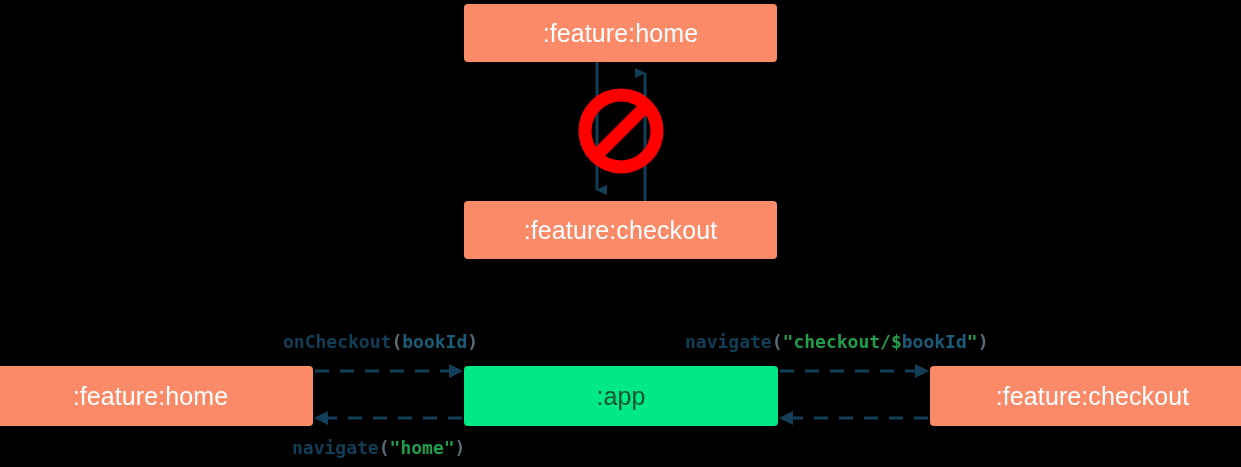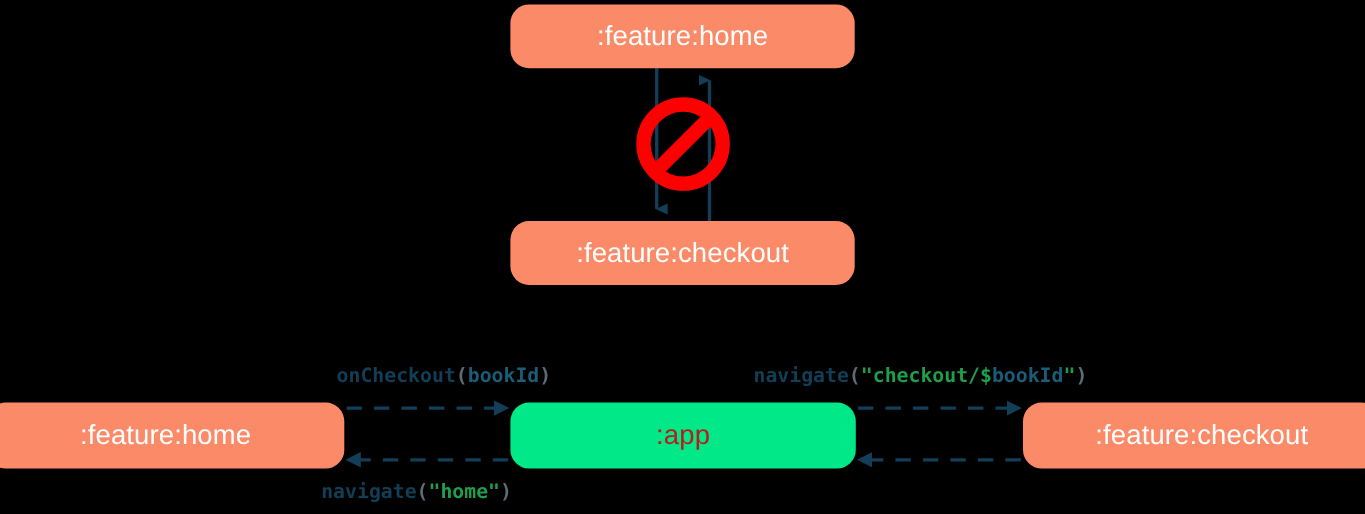--- a/index.html
+++ b/index.html
@@ -15,36 +15,36 @@
     width: 1241px;
     height: 467px;
     background: #000000;
     overflow: hidden;
   }
 
   
   .node {
     position: absolute;
     box-sizing: border-box;
-    border-radius: 17px;
+    border-radius: 4px;
     display: flex;
     align-items: center;
     justify-content: center;
     font-size: 25px;
     letter-spacing: 0.1px;
     white-space: nowrap;
     user-select: none;
   }
   .node.feature {
     background: #FB8A68;
     color: #ffffff;
   }
   .node.app {
     background: #00E887;
-    color: #b91c1c;
+    color: #14532d;
   }
 
   
   #node-top-home     { left: 464px; top: 4px;   width: 313px; height: 58px; }
   #node-top-checkout { left: 464px; top: 201px; width: 313px; height: 58px; }
 
   
   #node-bot-home     { left: -12px; top: 366px; width: 325px; height: 60px; }
   #node-bot-app      { left: 464px; top: 366px; width: 314px; height: 60px; }
   #node-bot-checkout { left: 930px; top: 366px; width: 325px; height: 60px; }
@@ -76,21 +76,21 @@
     font-weight: bold;
     white-space: nowrap;
     color: #123F57;
     user-select: none;
   }
   .tok-fn    { color: #123F57; }
   .tok-punct { color: #5C6C74; }
   .tok-str   { color: #1F9E4B; }
   .tok-var   { color: #1B5C78; }
 
-  #label-oncheckout     { left: 283px; top: 331px; margin-left: 23px; }
+  #label-oncheckout     { left: 283px; top: 331px; }
   #label-navigate-ck    { left: 685px; top: 331px; }
   #label-navigate-home  { left: 292px; top: 437px; }
   #label-oncancel       { left: 740px; top: 437px; }
 </style>
 </head>
 <body>
 
 <div id="stage">
 
   <svg id="edges" viewBox="0 0 1241 467" xmlns="http://www.w3.org/2000/svg">

